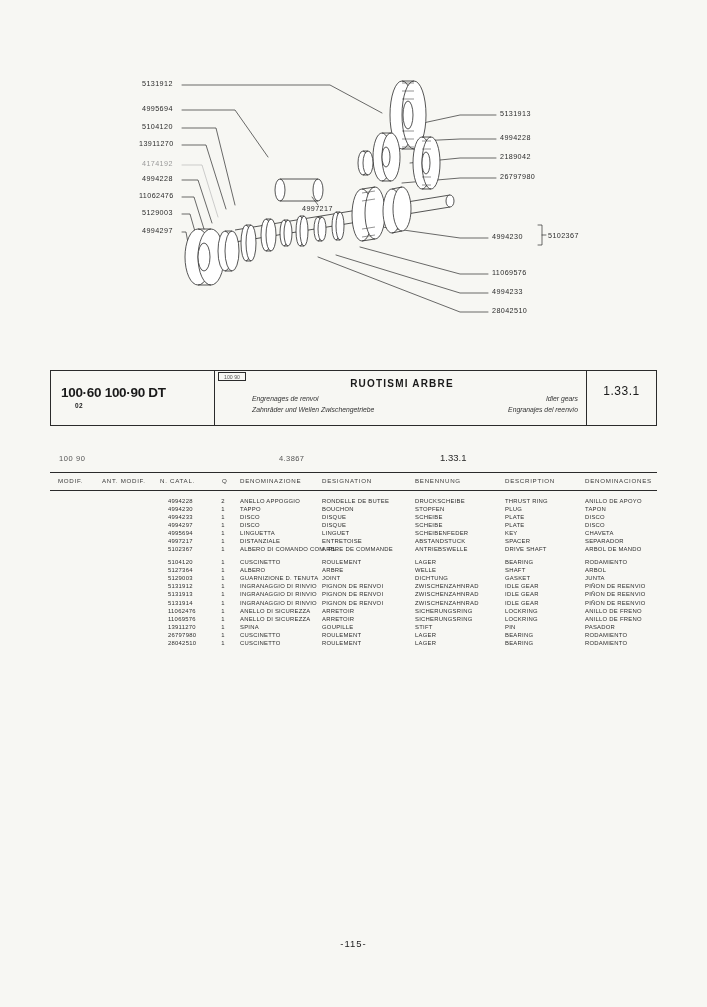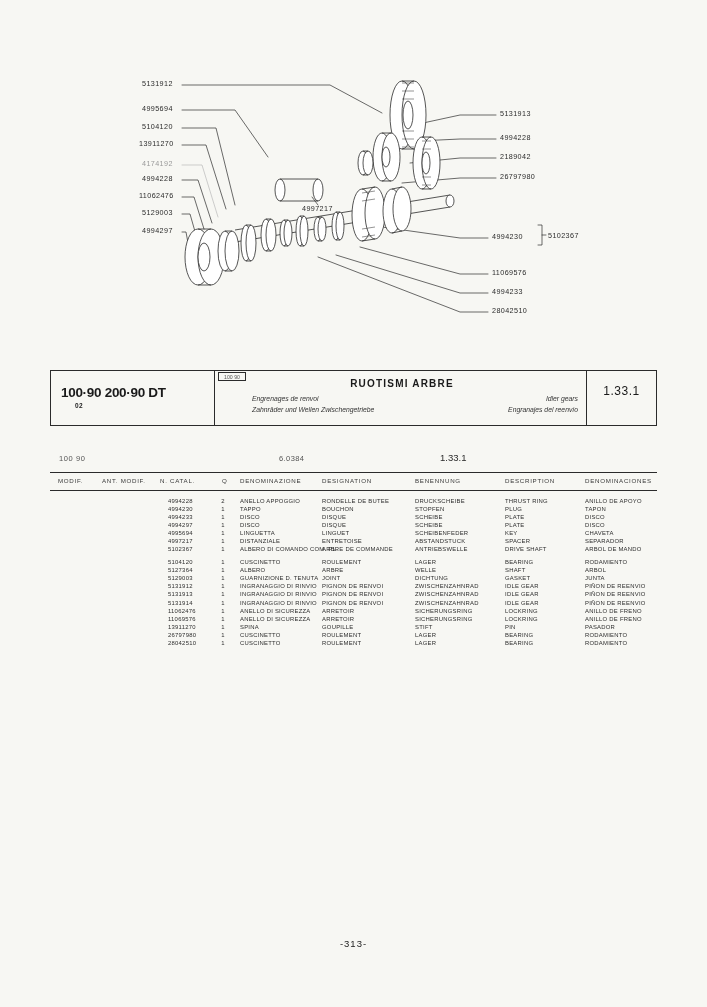--- a/index.html
+++ b/index.html
@@ -387,39 +387,39 @@
     <div class="lbl" style="left:518px; top:186px;">5102367</div>
     <div class="lbl" style="left:462px; top:223px;">11069576</div>
     <div class="lbl" style="left:462px; top:242px;">4994233</div>
     <div class="lbl" style="left:462px; top:261px;">28042510</div>
 
     <div class="lbl" style="left:272px; top:159px;">4997217</div>
   </div>
 
   <div class="titleblock">
     <div class="tb-left">
-      <div class="tb-model">100·90  200·90 DT</div>
+      <div class="tb-model">100·60  100·90 DT</div>
       <div class="tb-sub">02</div>
     </div>
     <div class="tb-mid">
       <div class="tb-tabcode">100 90</div>
       <div class="tb-title">RUOTISMI ARBRE</div>
       <div class="tb-it-fr">Engrenages de renvoi</div>
       <div class="tb-de">Zahnräder und Wellen Zwischengetriebe</div>
       <div class="tb-en">Idler gears</div>
       <div class="tb-es">Engranajes del reenvío</div>
     </div>
     <div class="tb-right">
       <div class="tb-code">1.33.1</div>
     </div>
   </div>
 
   <div class="subhdr">
     <div class="sh-model">100 90</div>
-    <div class="sh-date">6.0384</div>
+    <div class="sh-date">4.3867</div>
     <div class="sh-code">1.33.1</div>
   </div>
 
   <div class="table">
     <div class="thead">
       <div class="th" style="left:8px;">MODIF.</div>
       <div class="th" style="left:52px;">ANT. MODIF.</div>
       <div class="th" style="left:110px;">N. CATAL.</div>
       <div class="th" style="left:172px;">Q</div>
       <div class="th" style="left:190px;">DENOMINAZIONE</div>
@@ -607,15 +607,15 @@
         <div class="c" style="left:190px;">CUSCINETTO</div>
         <div class="c" style="left:272px;">ROULEMENT</div>
         <div class="c" style="left:365px;">LAGER</div>
         <div class="c" style="left:455px;">BEARING</div>
         <div class="c" style="left:535px;">RODAMIENTO</div>
       </div>
 
     </div>
   </div>
 
-  <div class="footer-page">-313-</div>
+  <div class="footer-page">-115-</div>
 
 </div>
 
 </body></html>

